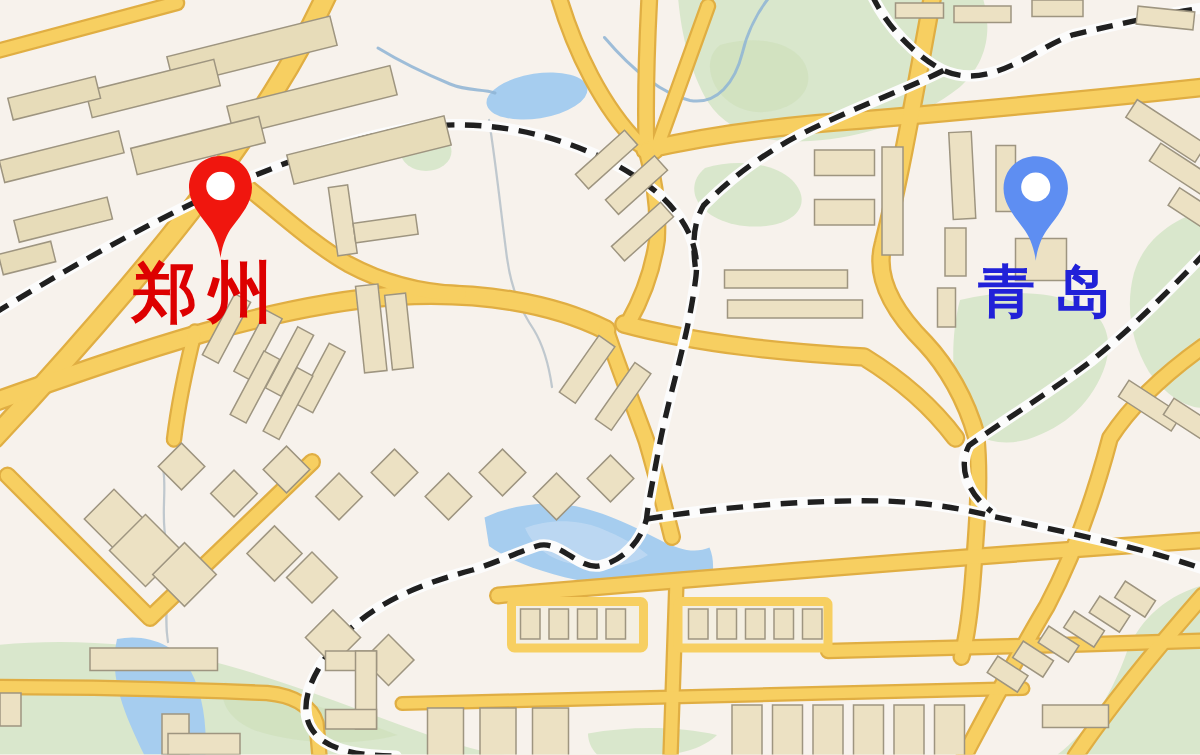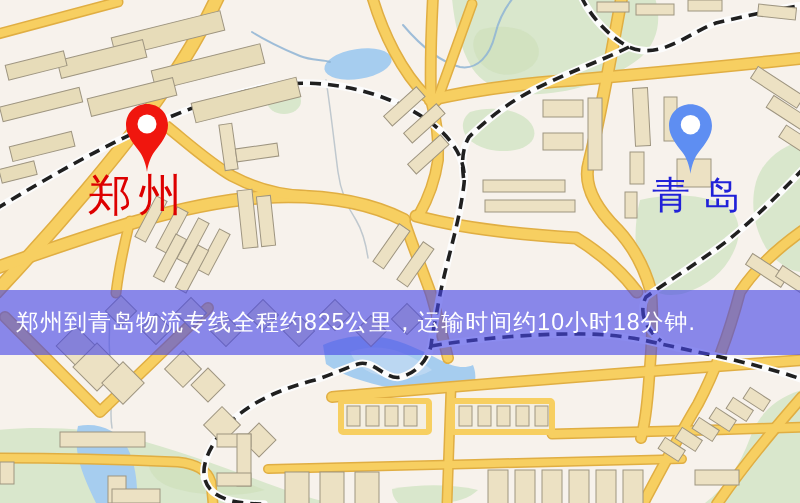--- a/index.html
+++ b/index.html
@@ -19,21 +19,21 @@
   .rail-casing{fill:none;stroke:#fcfcfc;stroke-width:7.5;stroke-linecap:round;}
   .rail-dash{fill:none;stroke:var(--railway);stroke-width:3.6;stroke-dasharray:11 7;stroke-linecap:butt;}
   .bld rect{fill:var(--building);stroke:#9e9580;stroke-width:1;}
   .bld .alt{fill:#e7dcba;}
   
   .pin{position:absolute;}
   .pin svg{display:block;}
   .pin-origin path{fill:var(--origin-pin);}
   .pin-dest path{fill:var(--dest-pin);}
   .pin circle{fill:#ffffff;}
-  .place-label{position:absolute;font-family:"Liberation Serif", serif;font-weight:normal;
+  .place-label{position:absolute;font-family:"Liberation Serif", serif;font-weight:bold;
     text-align:center;white-space:nowrap;line-height:1;}
   .label-origin{left:62px;top:174px;width:152px;font-size:44px;color:var(--origin-label);letter-spacing:6px;}
   .label-dest{left:628px;top:176px;width:150px;font-size:38px;color:var(--dest-label);letter-spacing:13px;}
   
   .banner{position:absolute;left:0;top:290px;width:800px;height:65px;
     background:var(--banner-bg);color:var(--banner-text);
     display:flex;align-items:center;padding-left:16px;box-sizing:border-box;
     font-size:23px;letter-spacing:1px;}
 </style>
 </head>
@@ -267,16 +267,13 @@
   <div class="place-label label-origin">郑州</div>
 
   <div class="pin pin-dest" style="left:668px;top:103px;">
     <svg width="45" height="72" viewBox="0 0 44 70">
       <path d="M22,1 C10,1 1,10 1,22 C1,32 8,40 14,48 C18,53 21,61 22,69 C23,61 26,53 30,48 C36,40 43,32 43,22 C43,10 34,1 22,1 Z"></path>
       <circle cx="22" cy="21" r="9.5"></circle>
     </svg>
   </div>
   <div class="place-label label-dest">青岛</div>
 
-  <div class="banner">
-    <span>郑州到青岛物流专线全程约825公里，运输时间约10小时18分钟.</span>
-  </div>
 </div>
 
 </body></html>

